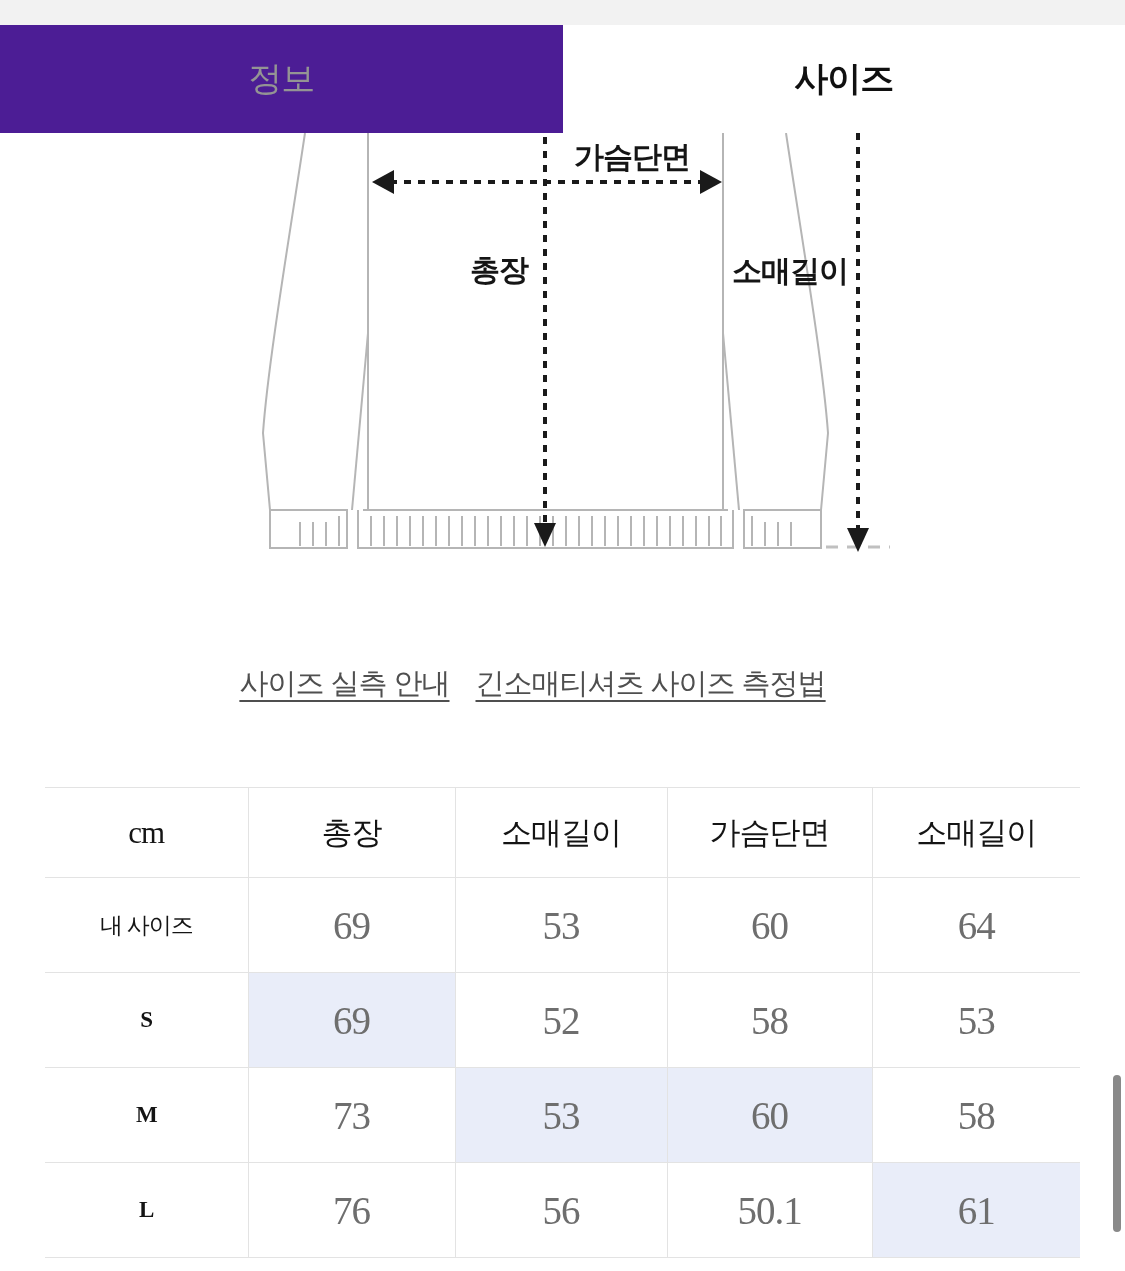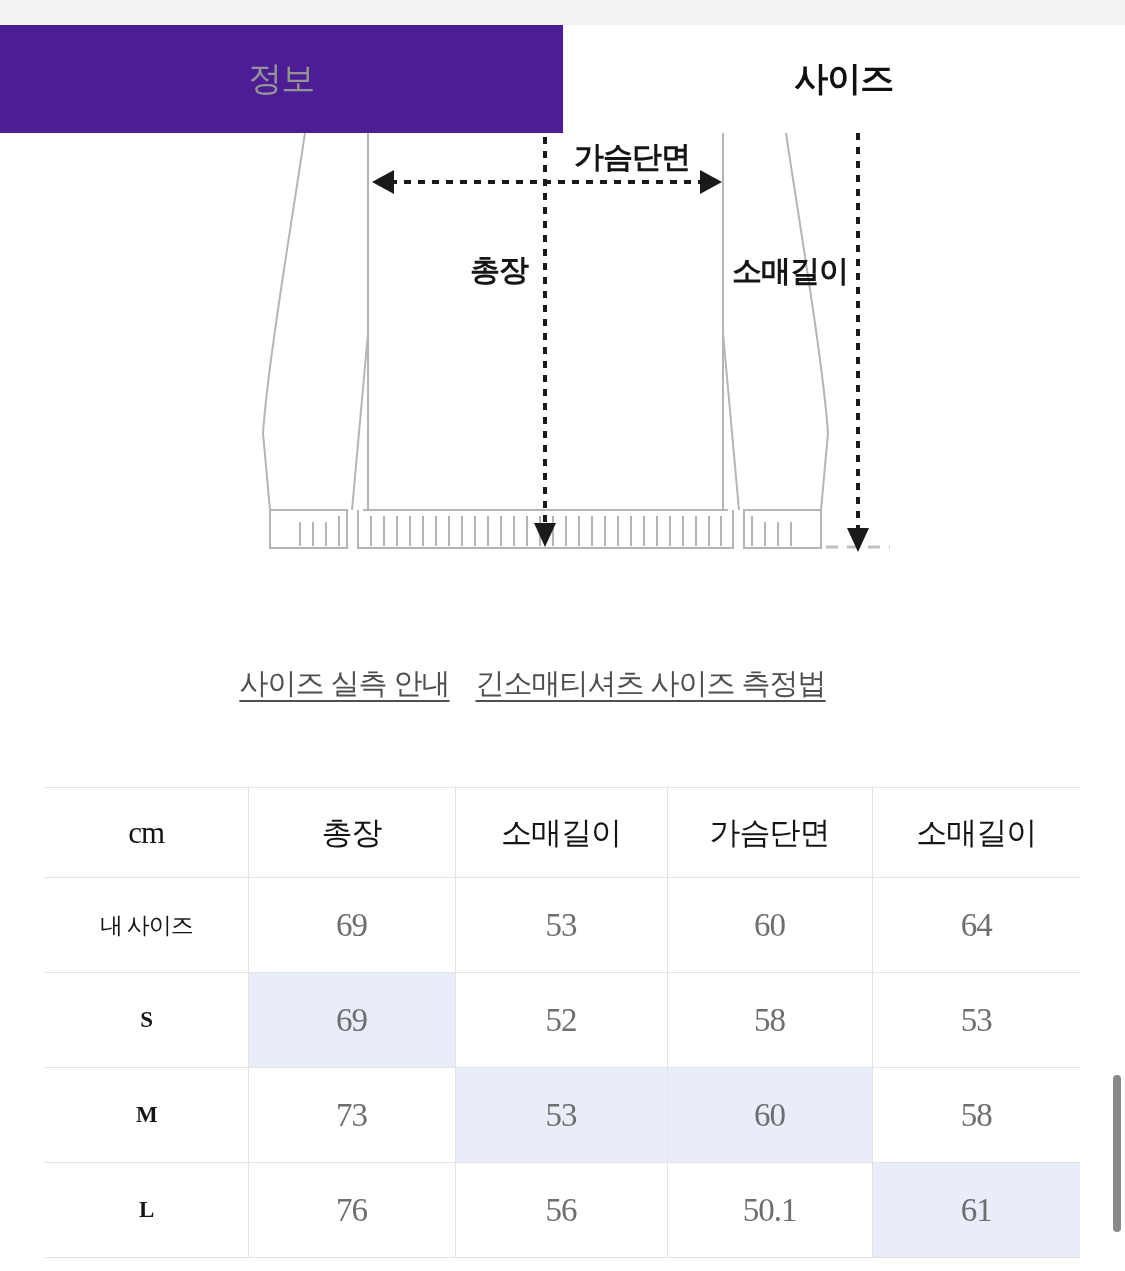--- a/index.html
+++ b/index.html
@@ -29,21 +29,21 @@
   .size-table th,.size-table td{
     border:1px solid #e3e3e3;text-align:center;vertical-align:middle;
     padding:0;letter-spacing:-1px;font-family:Liberation Serif, serif;
   }
   .size-table th:first-child,.size-table td:first-child{border-left:none;}
   .size-table th:last-child,.size-table td:last-child{border-right:none;}
   .size-table thead th{height:89px;font-size:31px;font-weight:400;color:#141414;}
   .size-table tbody td{height:94px;}
   .size-table td.row-label{font-size:23px;color:#141414;}
   .size-table td.row-label.bold{font-weight:700;}
-  .size-table td.val{font-size:33px;color:#6e6e6e;}
+  .size-table td.val{font-size:39px;color:#6e6e6e;}
   
   .scrollbar-thumb{position:absolute;right:4px;top:1075px;width:8px;height:157px;
                    background:#898989;border-radius:4px;}
 </style>
 </head>
 <body>
 
 <div class="top-strip"></div>
 
 <div class="tab-bar">

